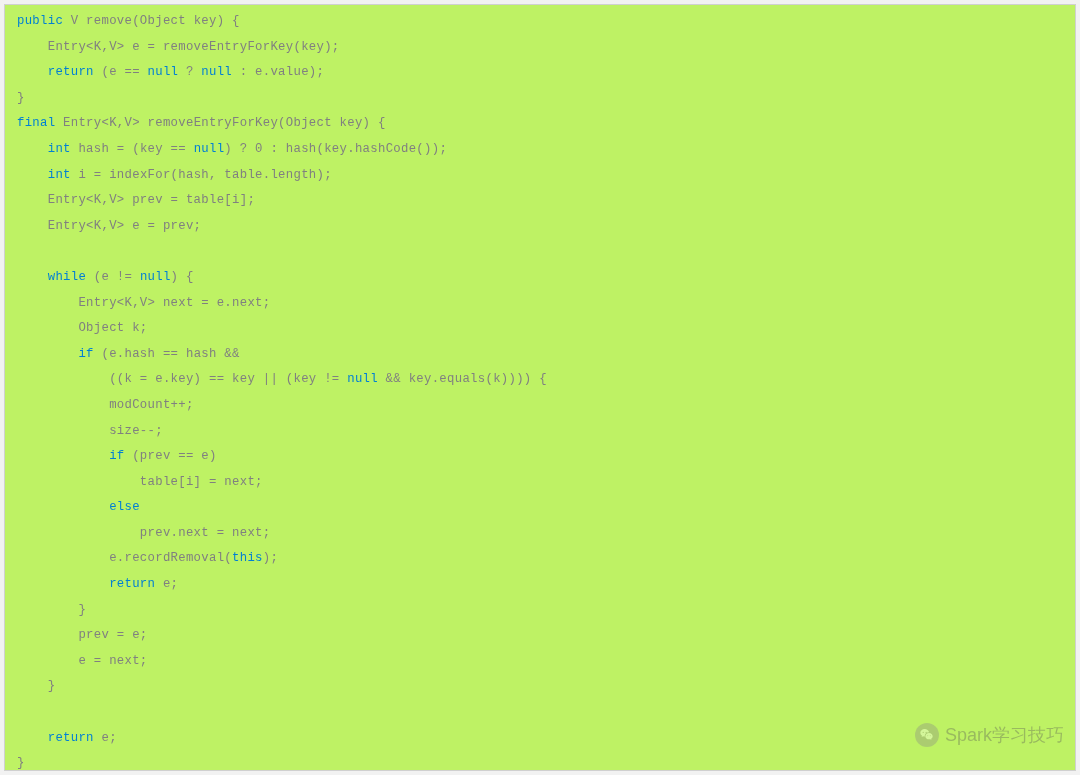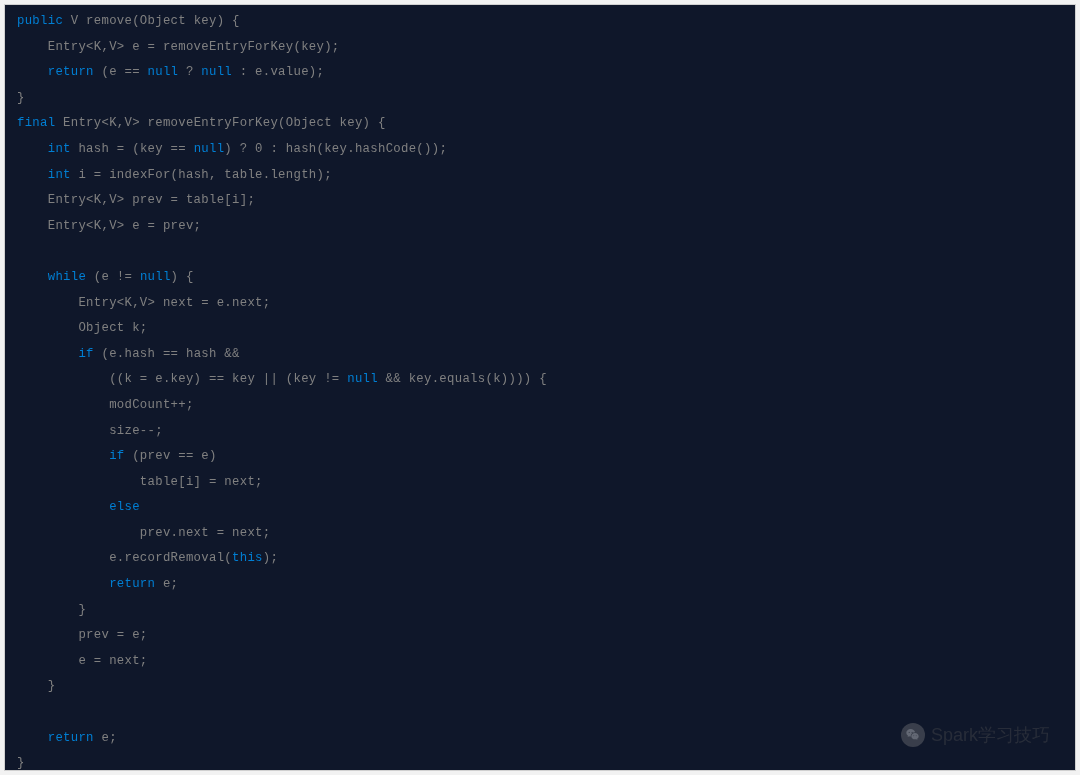--- a/index.html
+++ b/index.html
@@ -8,39 +8,39 @@
       box-sizing: border-box;
     }
     body {
       background: #f2f2f2;
       padding: 4px;
       width: 1080px;
       height: 775px;
       position: relative;
     }
     .code-container {
-      background: #0f172a;
+      background: #bef264;
       border: 1px solid #d0d0d0;
       width: 100%;
       height: 100%;
       padding: 4px 12px;
       font-family: "Courier New", Courier, monospace;
       font-size: 12.3px;
       color: #808080;
       overflow: hidden;
       line-height: 25.6px;
       letter-spacing: 0.3px;
     }
     .kw {
       color: #007fd4;
     }
     .watermark {
       position: absolute;
       bottom: 28px;
-      right: 30px;
+      right: 16px;
       display: flex;
       align-items: flex-start;
       gap: 6px;
       opacity: 0.35;
     }
     .watermark-icon {
       width: 24px;
       height: 24px;
       border-radius: 50%;
       background: #888;

